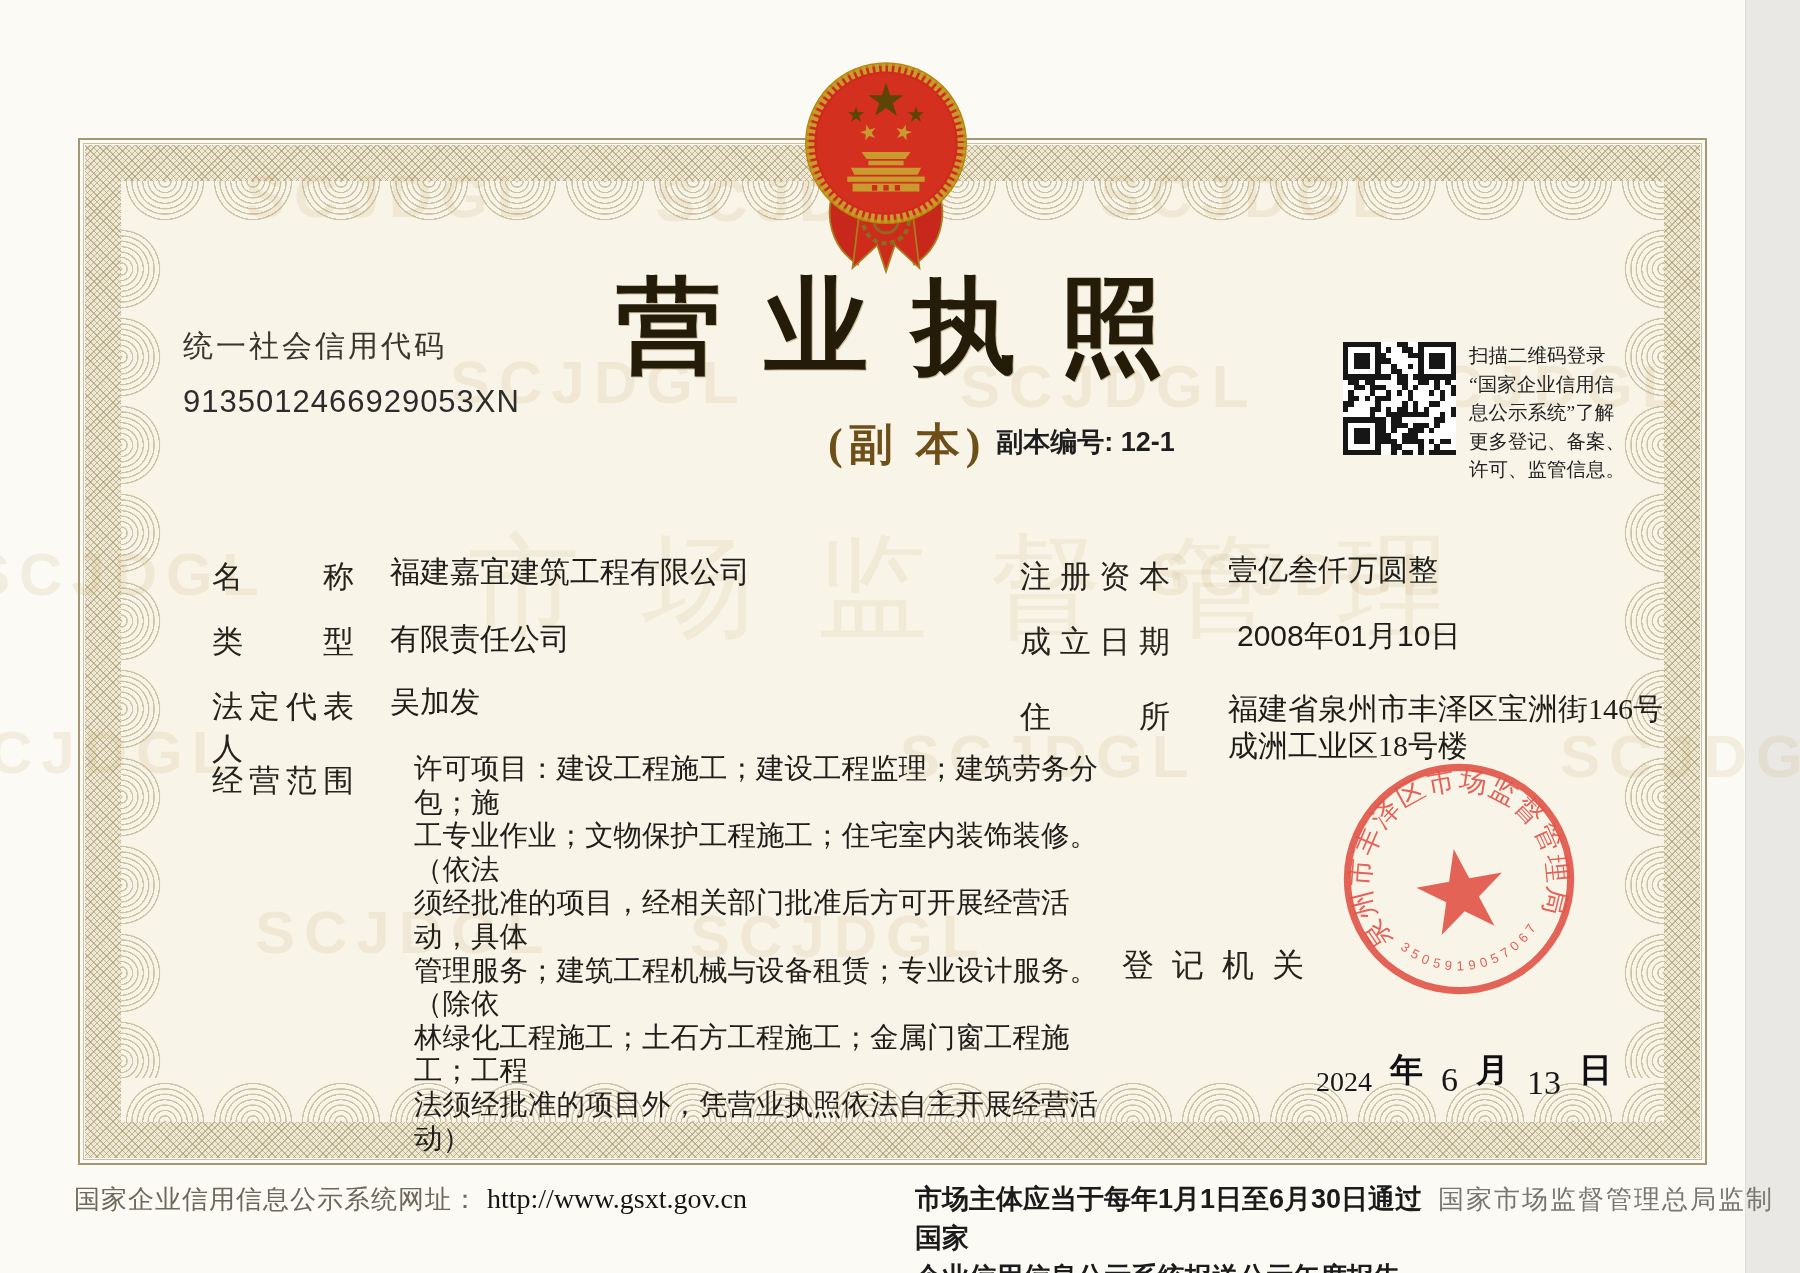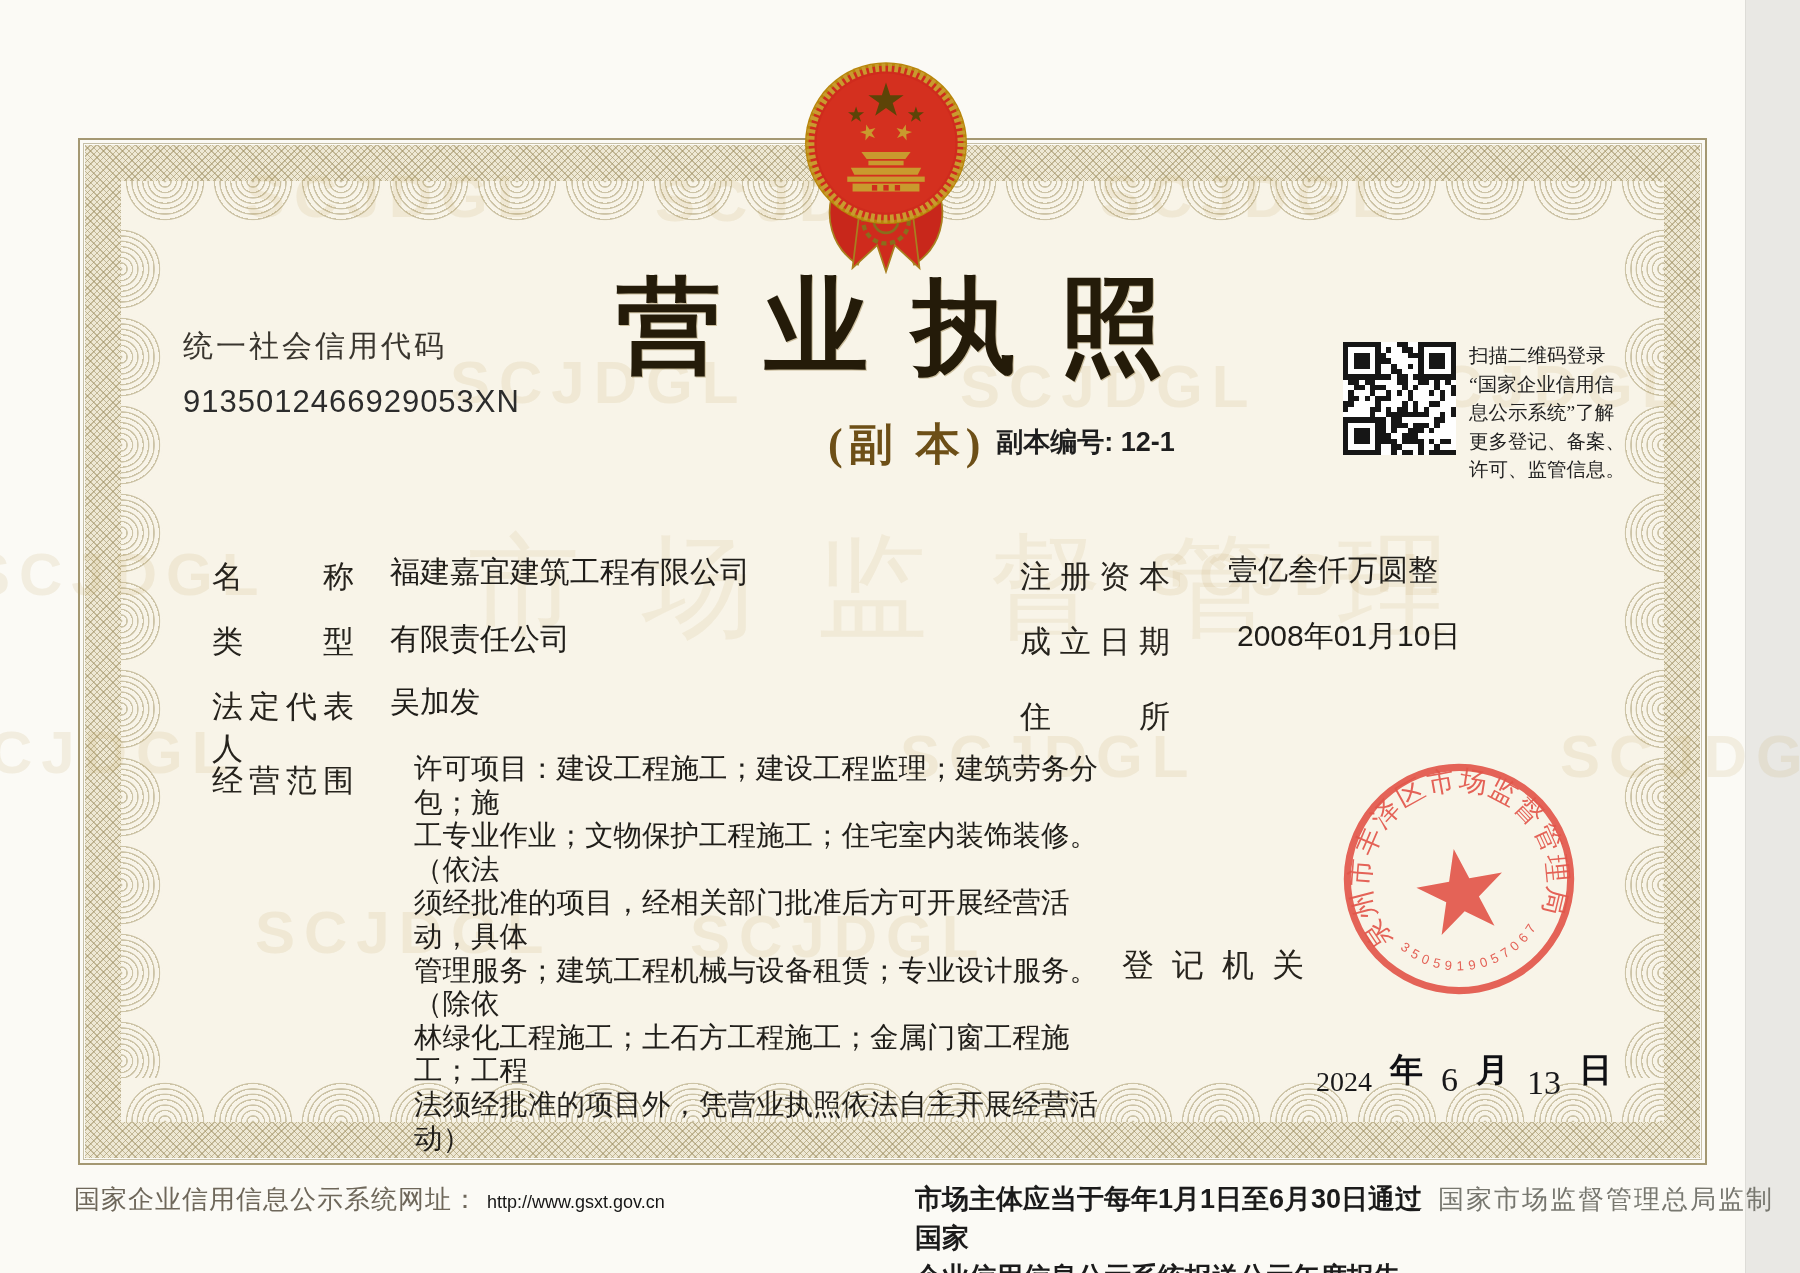--- a/index.html
+++ b/index.html
@@ -74,21 +74,21 @@
   .reg-auth{left:1122px;top:944px;font-size:32px;color:#26231d;letter-spacing:18px;white-space:nowrap;}
 
   .seal{left:1322px;top:742px;width:274px;height:274px;transform:rotate(-10deg);opacity:.9;}
 
   .date-row{left:1316px;top:1048px;white-space:nowrap;}
   .date-row span{display:inline-block;}
   .d-num{font-size:28px;color:#18181a;font-family:"Liberation Serif",serif;position:relative;top:10px;}
   .d-unit{font-size:33px;font-weight:bold;color:#101014;font-family:"Liberation Sans",sans-serif;margin:0 14px;}
 
   .footer-site{left:74px;top:1182px;font-size:26px;color:#6e675a;letter-spacing:1px;}
-  .footer-site .url{font-size:18px;color:#151515;font-family:Liberation Sans, sans-serif;letter-spacing:0;margin-left:8px;margin-top:40px;}
+  .footer-site .url{font-size:28px;color:#151515;font-family:Liberation Serif, serif;letter-spacing:0;margin-left:8px;margin-top:40px;}
   .footer-notice{left:915px;top:1180px;width:530px;font-size:27px;line-height:39px;font-weight:bold;
       color:#1b1b1b;font-family:"Liberation Sans",sans-serif;}
   .footer-producer{left:1438px;top:1182px;font-size:26px;color:#77776f;font-family:"Liberation Sans",sans-serif;letter-spacing:2px;}
 </style>
 </head>
 <body>
 
 <div class="screen">
 
   <div class="scan-edge"></div>
@@ -627,20 +627,21 @@
     <div>法须经批准的项目外，凭营业执照依法自主开展经营活动）</div>
   </div>
 
   <div class="abs field-label lab-r" style="top:556px;">注册资本</div>
   <div class="abs val" style="left:1228px;top:550px;">壹亿叁仟万圆整</div>
 
   <div class="abs field-label lab-r" style="top:621px;">成立日期</div>
   <div class="abs val valnum" style="left:1228px;top:616px;">2008年01月10日</div>
 
   <div class="abs field-label lab-r" style="top:696px;">住所</div>
+  <div class="abs val addr">福建省泉州市丰泽区宝洲街146号成洲工业区18号楼</div>
 
   <div class="abs reg-auth">登记机关</div>
 
   <svg class="abs seal" viewBox="0 0 270 270">
     <circle cx="135" cy="135" r="110" fill="none" stroke="#e0453a" stroke-width="7" opacity="0.92"></circle>
     <path transform="translate(135,150) scale(4.5)" fill="#e0453a" opacity="0.92" d="M0,-10 L2.245,-3.09 9.511,-3.09 3.633,1.18 5.878,8.09 0,3.82 -5.878,8.09 -3.633,1.18 -9.511,-3.09 -2.245,-3.09 Z"></path>
     <defs>
       <path id="sealNameArc" d="M 57.3,176.3 A 88,88 0 1 1 212.7,176.3" fill="none"></path>
       <path id="sealSerialArc" d="M 50.4,165.8 A 90,90 0 0 0 219.6,165.8" fill="none"></path>
     </defs>

